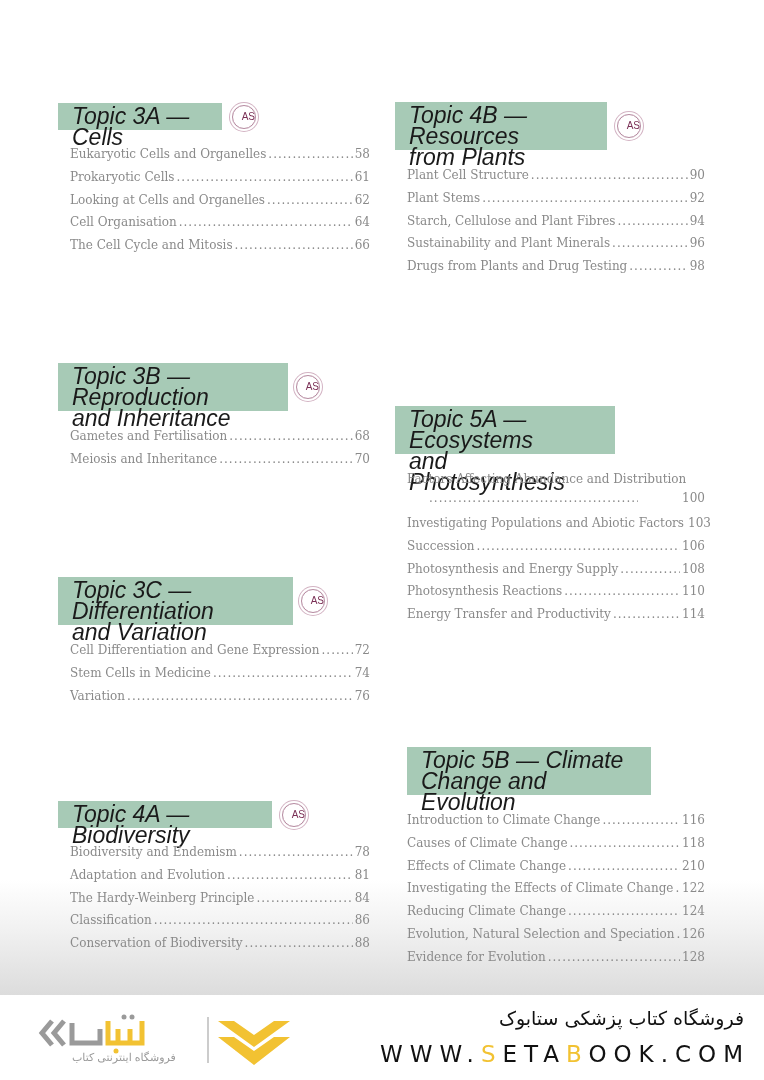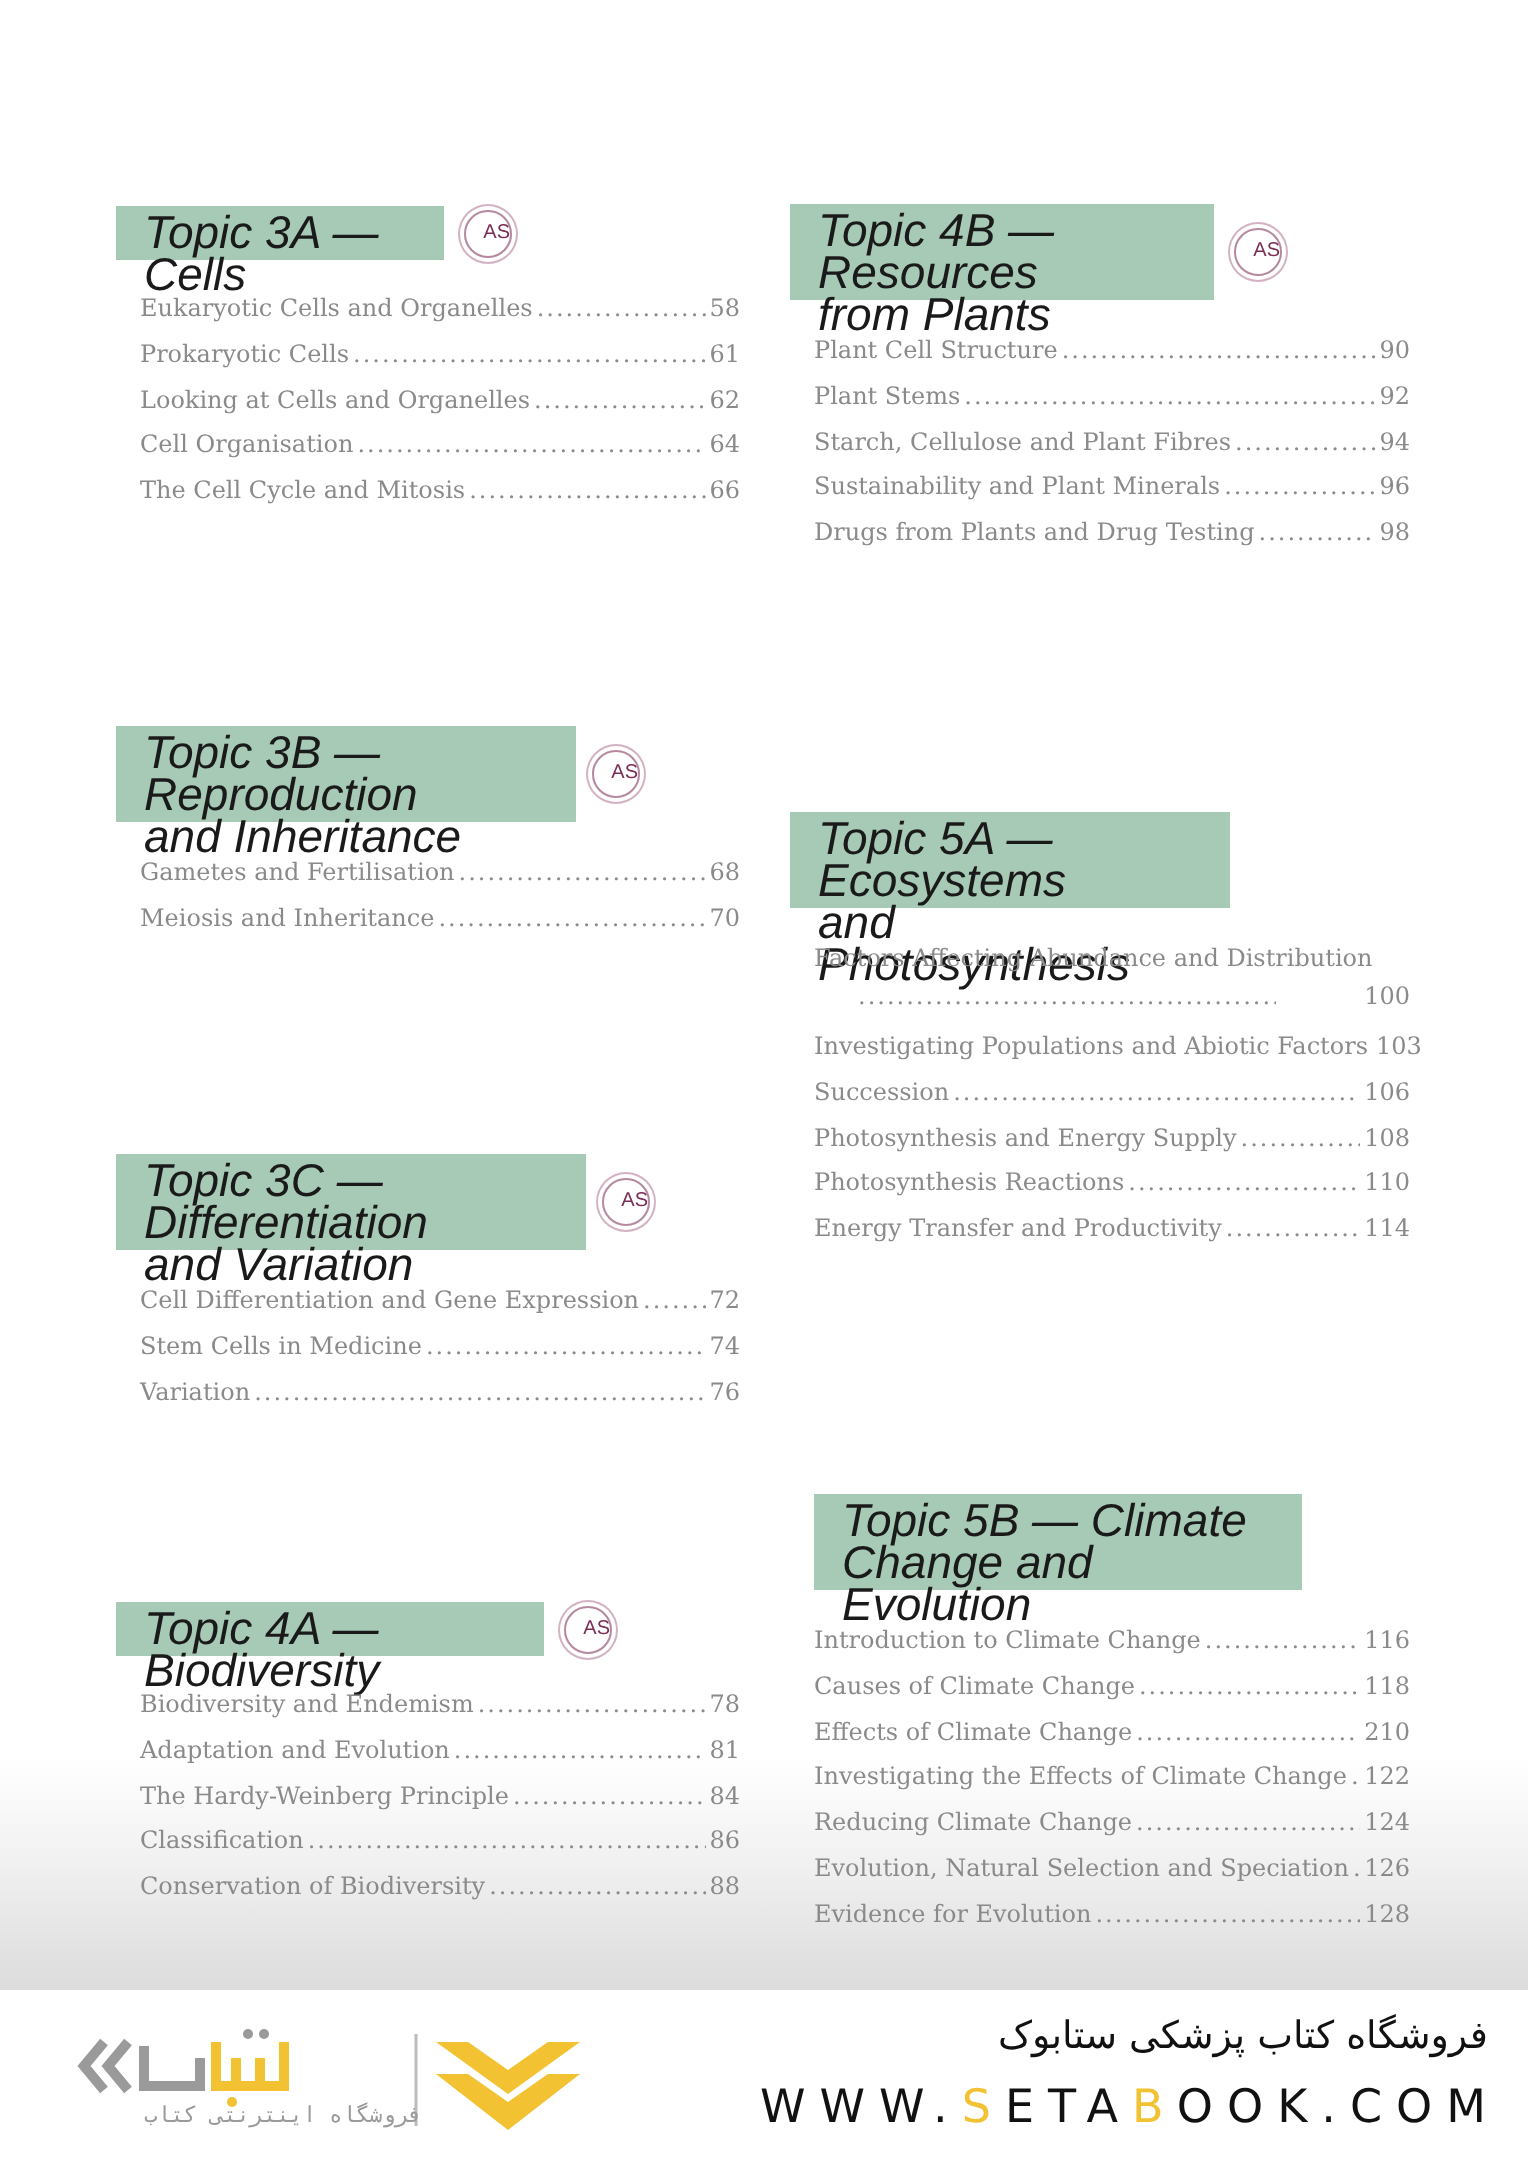--- a/index.html
+++ b/index.html
@@ -326,17 +326,17 @@
       <path d="M70,14 L70,36 L80,36 L80,22 M80,36 L92,36 L92,22 M92,36 L104,36 L104,14" fill="none" stroke="#f2c232" stroke-width="5"></path>
       <circle cx="86" cy="10" r="2.5" fill="#9a9a9a"></circle>
       <circle cx="94" cy="10" r="2.5" fill="#9a9a9a"></circle>
       <circle cx="78" cy="44" r="2.5" fill="#f2c232"></circle>
 
       <line x1="170" y1="10" x2="170" y2="56" stroke="#bbbbbb" stroke-width="1.5"></line>
 
       <polygon points="180,14 196,14 216,28 236,14 252,14 216,40" fill="#f2c232"></polygon>
       <polygon points="180,30 196,30 216,44 236,30 252,30 216,58" fill="#f2c232"></polygon>
     </svg>
-    <div style="position:absolute; left:34px; top:44px; font-family:Liberation Mono, monospace; font-size:11px; color:#9a9a9a; direction:rtl;">فروشگاه اینترنتی کتاب</div>
+    <div style="position:absolute; left:34px; top:44px; font-family:Liberation Sans, sans-serif; font-size:11px; color:#9a9a9a; direction:rtl;">فروشگاه اینترنتی کتاب</div>
   </div>
   <div class="fa-title">فروشگاه کتاب پزشکی ستابوک</div>
   <div class="site"><span>WWW.</span><span class="hl">S</span><span>ETA</span><span class="hl">B</span><span>OOK.COM</span></div>
 </div>
 
 </body></html>

